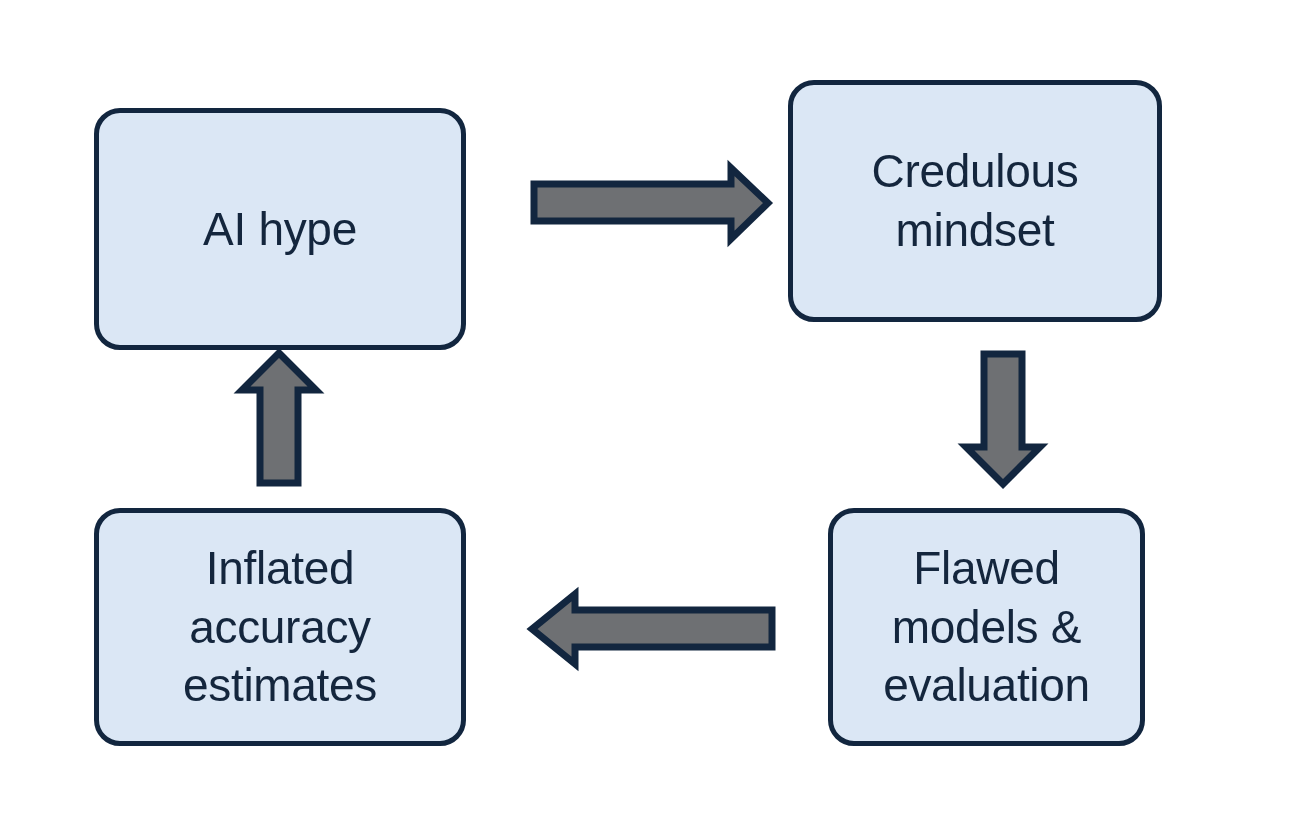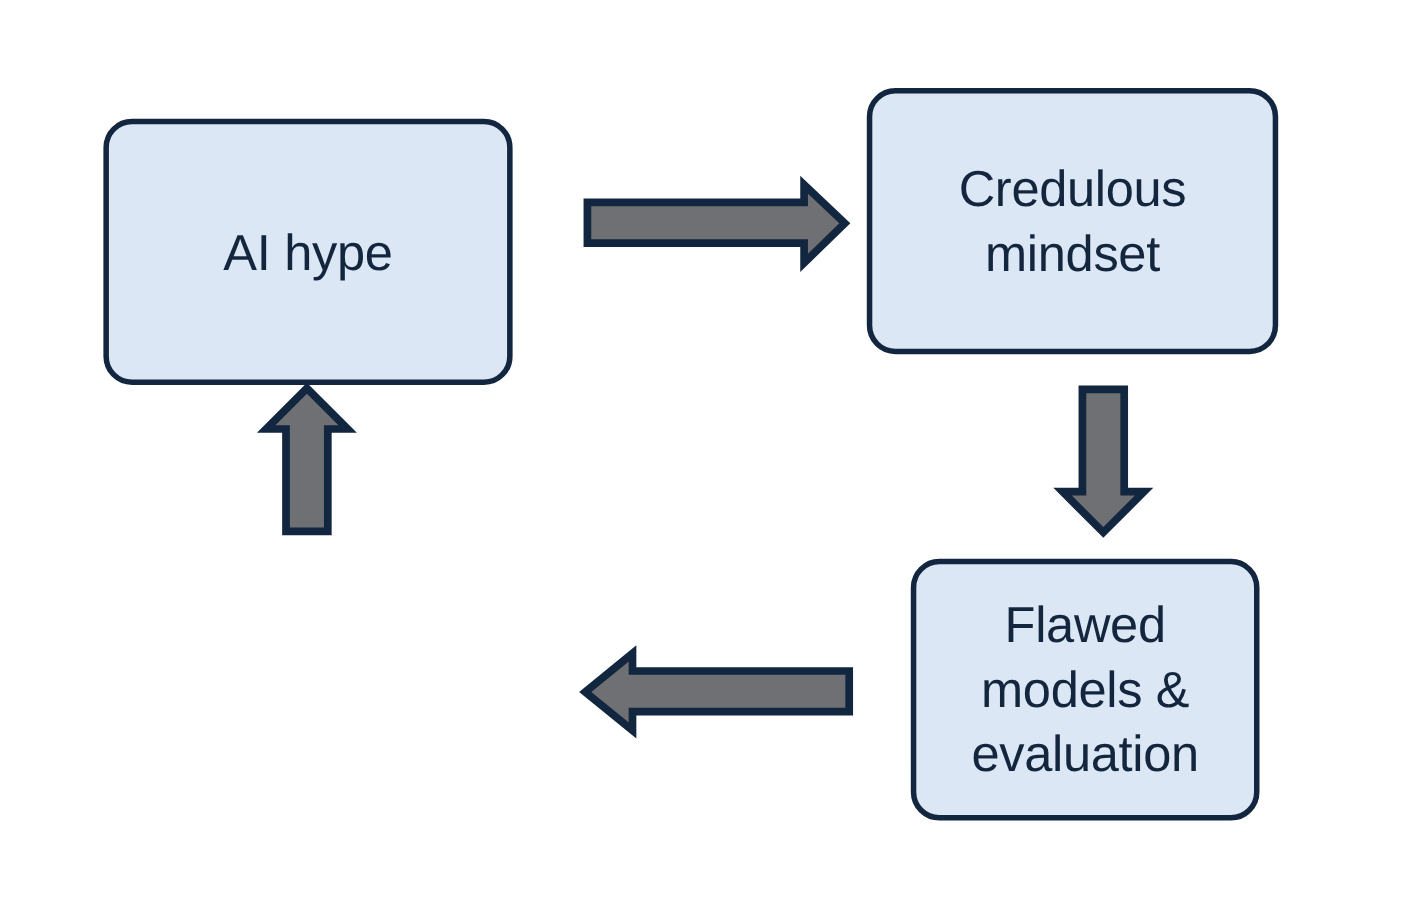--- a/index.html
+++ b/index.html
@@ -78,14 +78,19 @@
     <span class="node-label">Credulous
 mindset</span>
   </div>
 
   <div class="node" id="node-flawed">
     <span class="node-label">Flawed
 models &amp;
 evaluation</span>
   </div>
 
+  <div class="node" id="node-inflated">
+    <span class="node-label">Inflated
+accuracy
+estimates</span>
+  </div>
 
 </div>
 
 </body></html>

